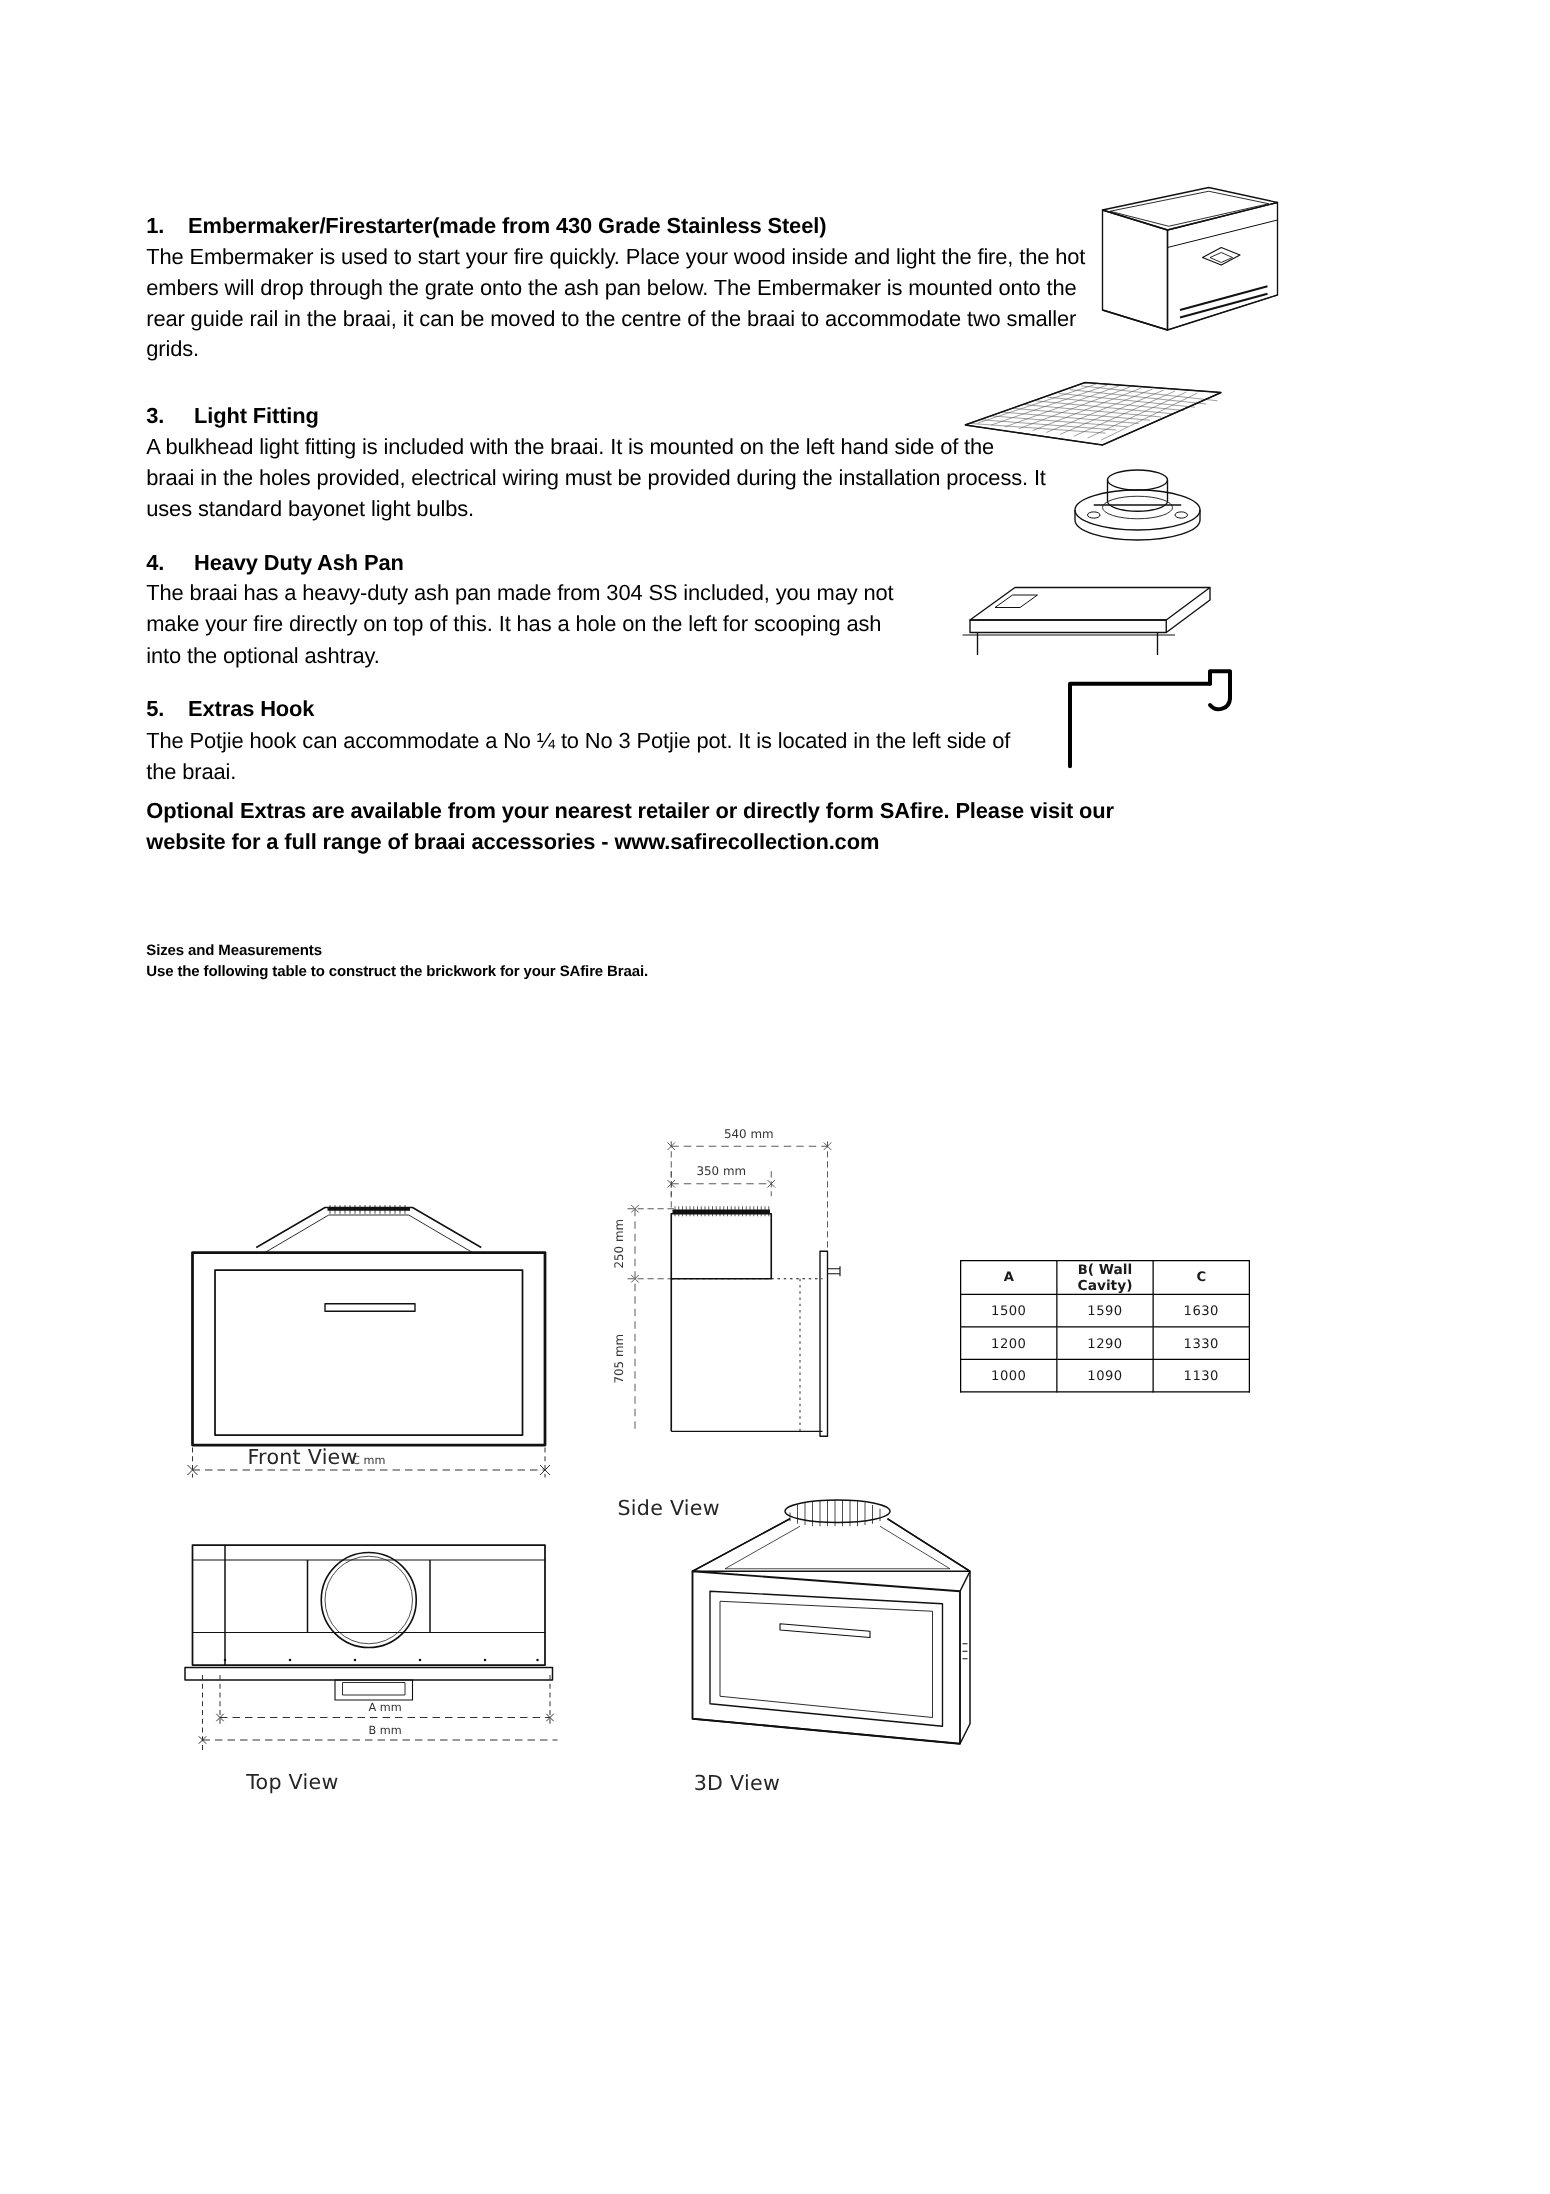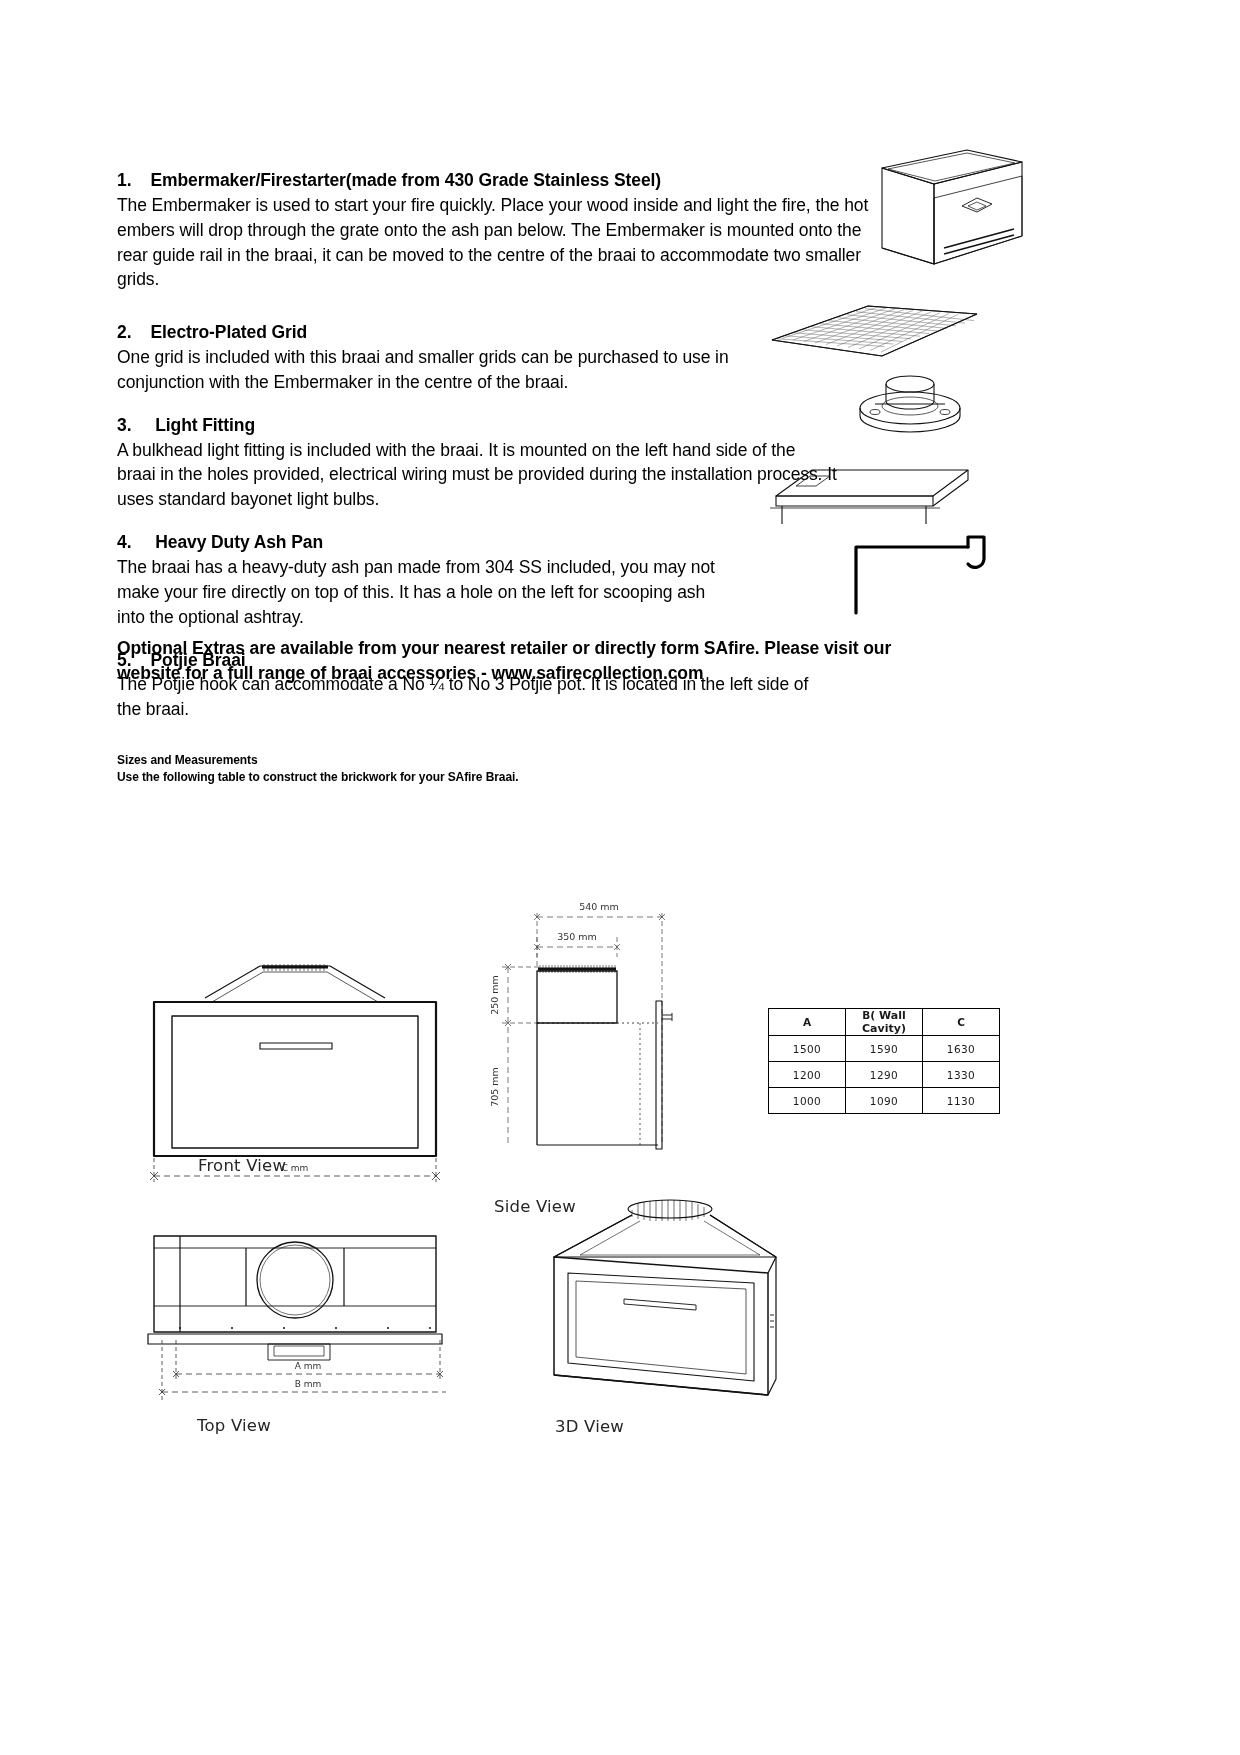--- a/index.html
+++ b/index.html
@@ -121,37 +121,33 @@
 
   <div class="text-col">
 
     <div class="item">
       <div class="item-heading"><span>1.</span>    <span>Embermaker/Firestarter(made from 430 Grade Stainless Steel)</span></div>
       <div class="item-body">The Embermaker is used to start your fire quickly. Place your wood inside and light the fire, the hot embers will drop through the grate onto the ash pan below. The Embermaker is mounted onto the rear guide rail in the braai, it can be moved to the centre of the braai to accommodate two smaller grids.</div>
     </div>
 
     <div class="gap-sm"></div>
 
-    <div class="item">
-      <div class="item-heading"><span>2.</span>    <span>Electro-Plated Grid</span></div>
-      <div class="item-body" style="width:620px">One grid is included with this braai and smaller grids can be purchased to use in conjunction with the Embermaker in the centre of the braai.</div>
-    </div>
 
     <div class="item">
       <div class="item-heading"><span>3.</span>     <span>Light Fitting</span></div>
       <div class="item-body" style="width:720px">A bulkhead light fitting is included with the braai. It is mounted on the left hand side of the braai in the holes provided, electrical wiring must be provided during the installation process. It uses standard bayonet light bulbs.</div>
     </div>
 
     <div class="item">
       <div class="item-heading"><span>4.</span>     <span>Heavy Duty Ash Pan</span></div>
       <div class="item-body" style="width:620px">The braai has a heavy-duty ash pan made from 304 SS  included, you may not make your fire directly on top of this. It has a hole on the left for scooping ash into the optional ashtray.</div>
     </div>
 
     <div class="item">
-      <div class="item-heading"><span>5.</span>    <span>Potjie Braai</span></div>
+      <div class="item-heading"><span>5.</span>    <span>Extras Hook</span></div>
       <div class="item-body" style="width:715px">The Potjie hook can accommodate a No ¼ to No 3 Potjie pot. It is located in the left side of the braai.</div>
     </div>
 
   </div>
 
   <div class="promo">
     <div>Optional Extras are available from your nearest retailer or directly form SAfire. Please visit our</div>
     <div>website for a full range of braai accessories - www.safirecollection.com</div>
   </div>
 

